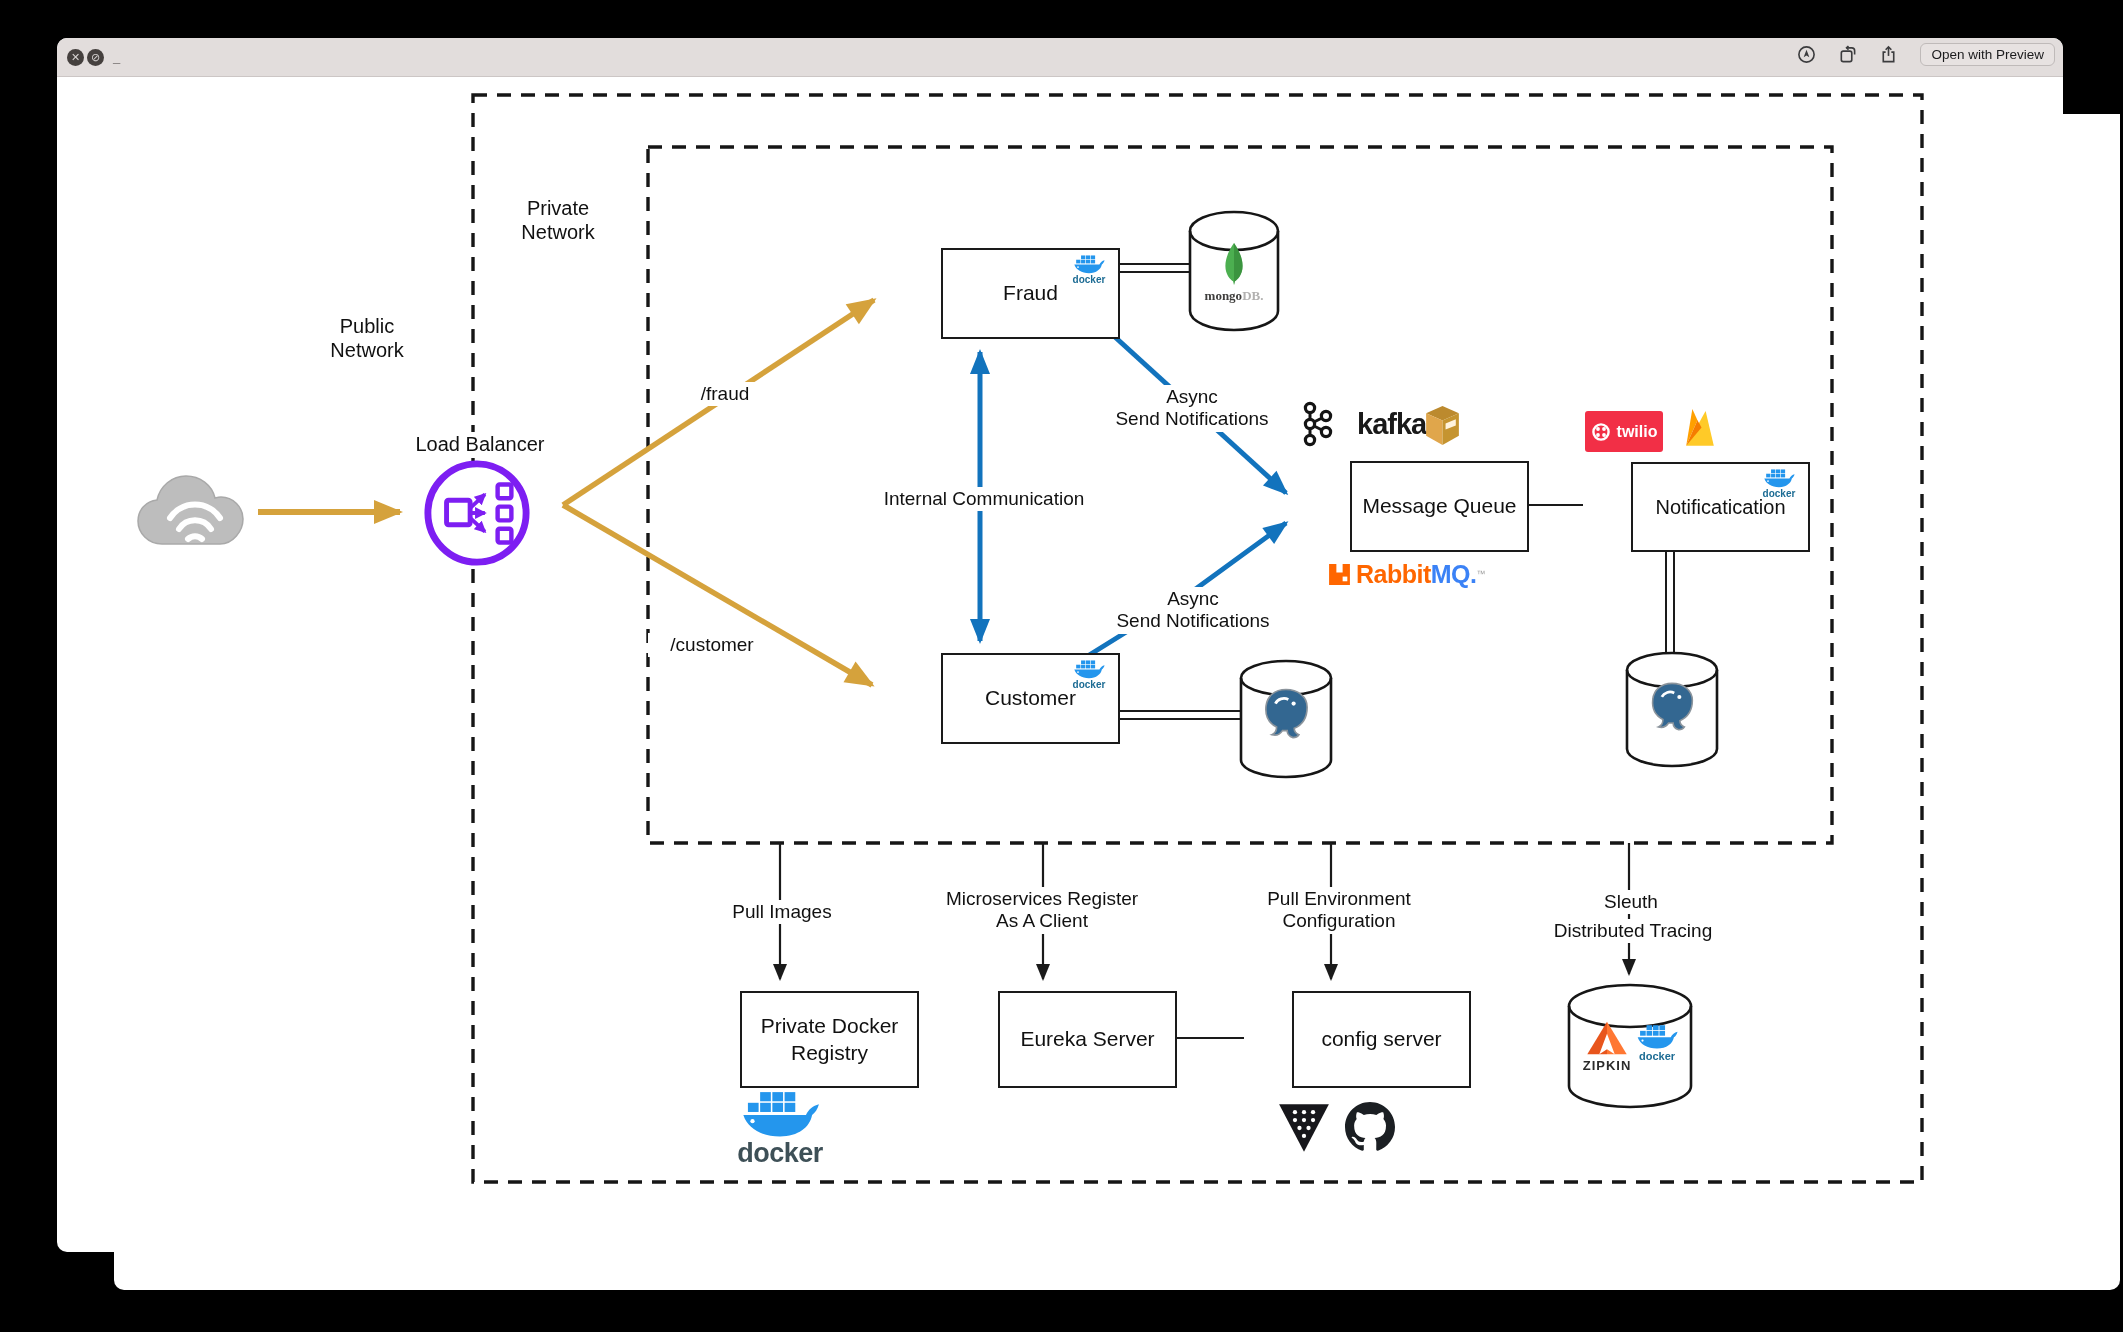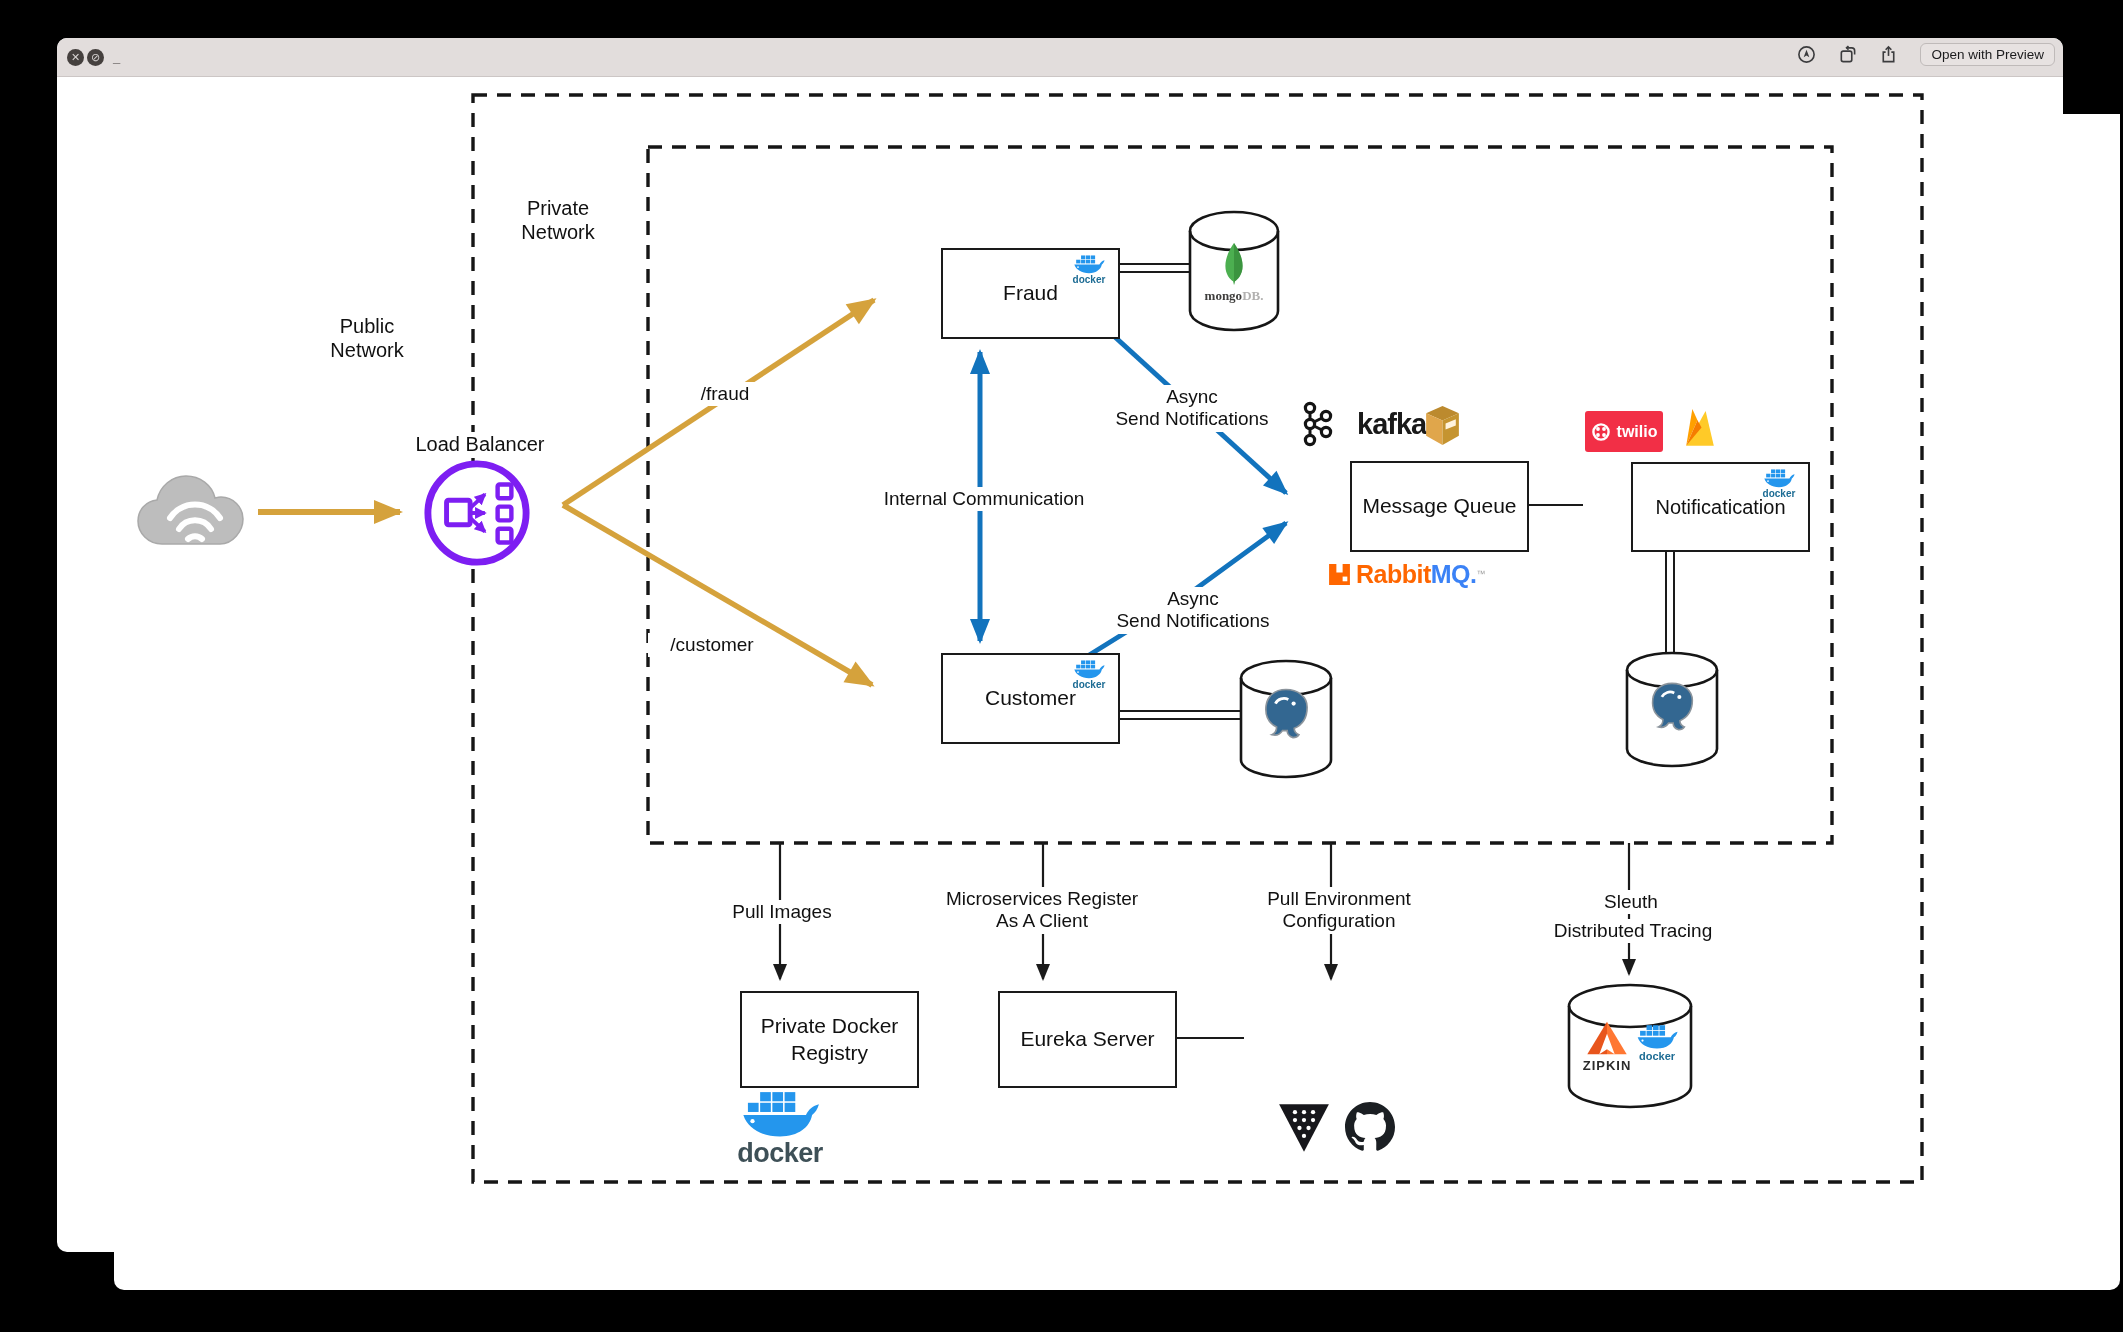--- a/index.html
+++ b/index.html
@@ -320,20 +320,23 @@
       <span class="dword">docker</span>
     </div>
   </div>
   <div class="node" style="left:692px;top:991px;width:175px;height:93px;">
     <span class="nlabel">Private Docker
 Registry</span>
   </div>
   <div class="node" style="left:950px;top:991px;width:175px;height:93px;">
     <span class="nlabel">Eureka Server</span>
   </div>
+  <div class="node" style="left:1244px;top:991px;width:175px;height:93px;">
+    <span class="nlabel">config server</span>
+  </div>
 
   <div class="abs" style="left:133px;top:466px;">
     <svg width="124" height="92">
         <use href="#cloudSym"></use>
       </svg>
   </div>
   <div class="abs" style="left:422px;top:458px;">
     <svg width="110" height="110">
         <use href="#lbSym"></use>
       </svg>

